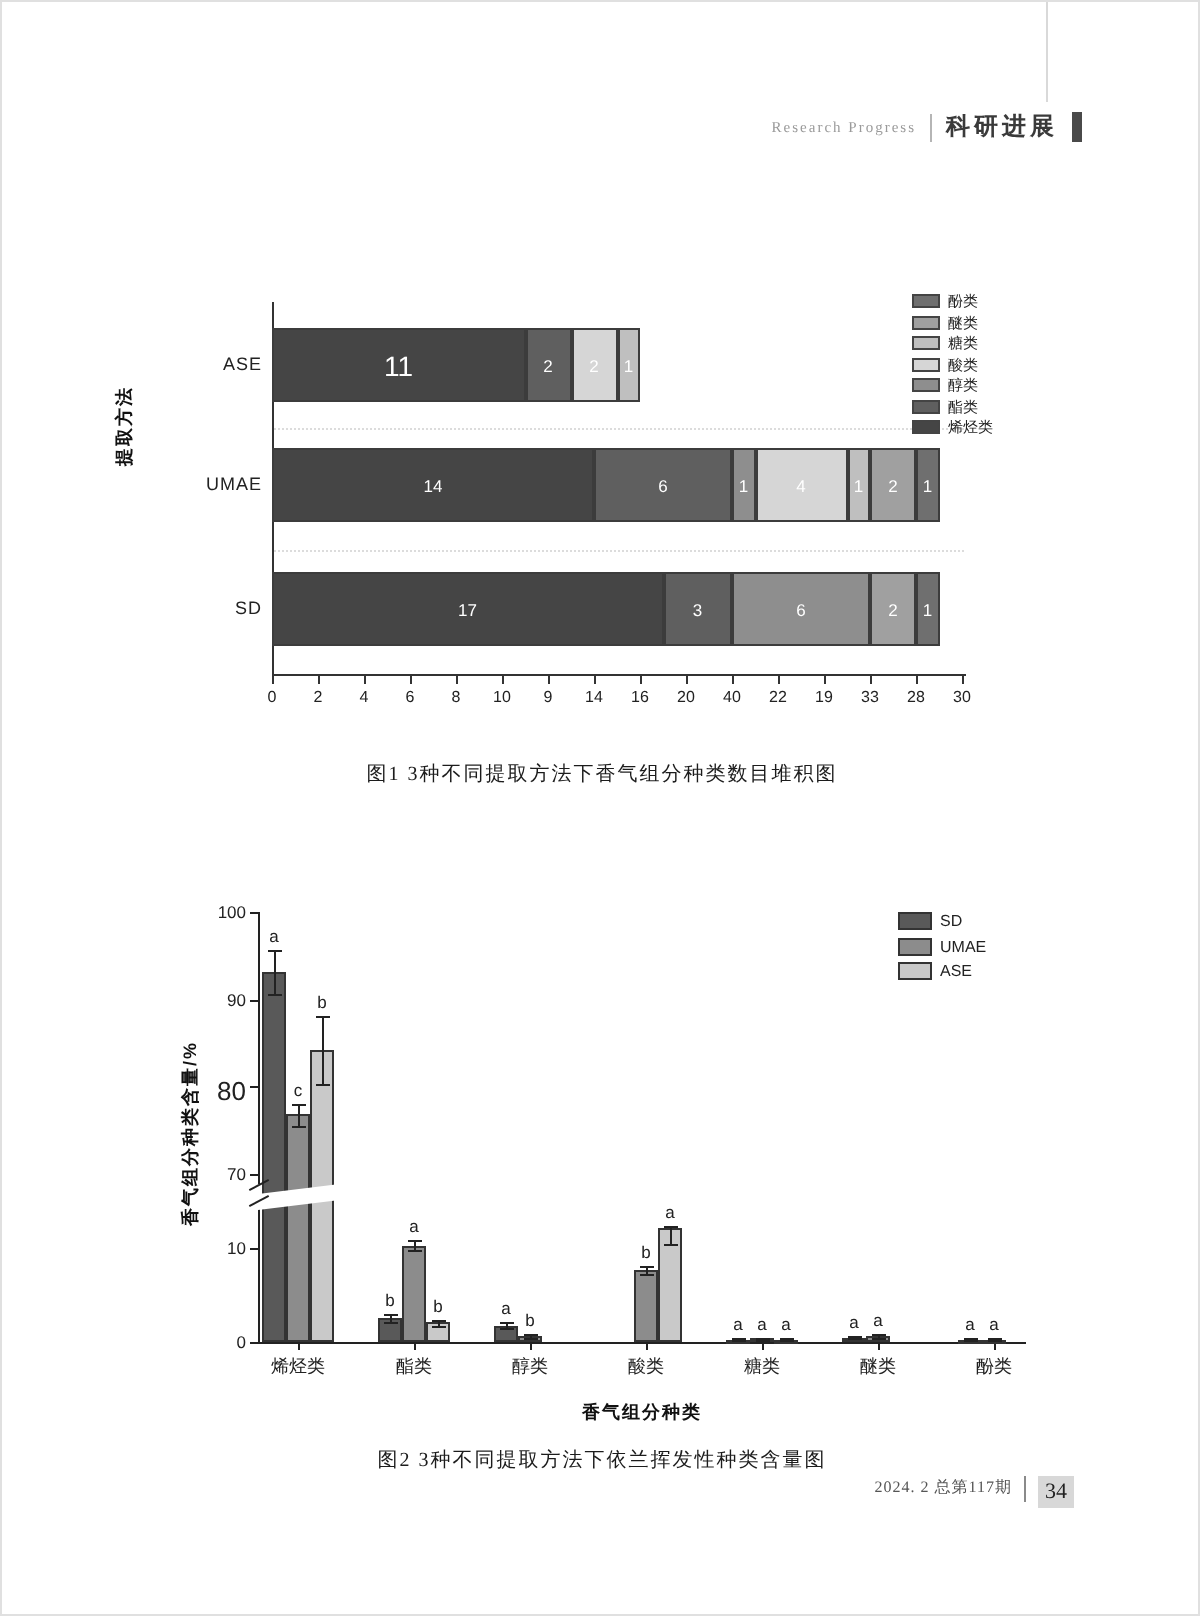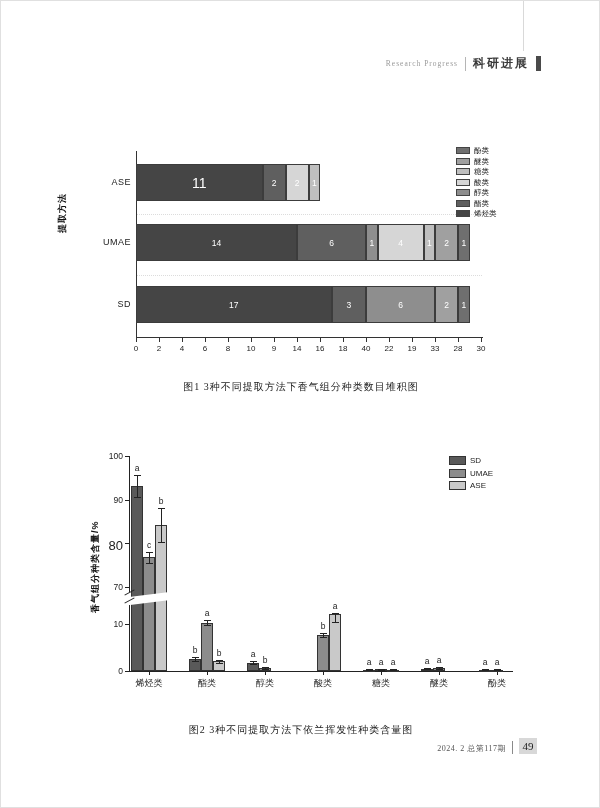--- a/index.html
+++ b/index.html
@@ -10,21 +10,21 @@
   #header{position:absolute;top:54px;right:58px;display:flex;align-items:center;gap:7px;}
   #header .en{font-family:"Liberation Serif",serif;font-size:7.5px;color:#9a9a9a;letter-spacing:1px;}
   #header .divider{width:1px;height:14px;background:#b5b5b5;}
   #header .cn{font-size:12px;font-weight:bold;color:#3a3a3a;letter-spacing:2px;}
   #header .block{width:5px;height:15px;background:#4a4a4a;}
   #top-rule{position:absolute;left:522px;top:0;width:1px;height:50px;background:#d9d9d9;}
   .chart{position:absolute;}
   .caption{position:absolute;width:600px;text-align:center;font-family:"Liberation Serif","DejaVu Serif",serif;
            font-size:10px;color:#1c1c1c;letter-spacing:1px;}
   .axis-label{font-weight:bold;font-size:9px;color:#111;letter-spacing:1px;}
-  #footer{position:absolute;top:737px;right:62px;display:flex;align-items:flex-end;gap:6px;}
+  #footer{position:absolute;top:737px;right:62px;display:flex;align-items:flex-start;gap:6px;}
   #footer .issue{font-family:"Liberation Serif",serif;font-size:8px;color:#555;letter-spacing:0.5px;}
   #footer .pgdiv{width:1px;height:13px;background:#8a8a8a;}
   #footer .pgnum{font-family:"Liberation Serif",serif;font-size:11px;color:#222;background:#d8d8d8;
                  min-width:18px;height:16px;display:flex;align-items:center;justify-content:center;}
 </style>
 </head>
 <body>
 
 <div id="page">
 
@@ -73,21 +73,21 @@
       <div class="abs" style="left: 123px; top: 203px; width: 18px; text-align: center; font-size: 8px; color: rgb(34, 34, 34);">8</div>
       <div class="abs" style="left: 155px; top: 197px; width: 1px; height: 4px; background: rgb(51, 51, 51);"></div>
       <div class="abs" style="left: 146px; top: 203px; width: 18px; text-align: center; font-size: 8px; color: rgb(34, 34, 34);">10</div>
       <div class="abs" style="left: 178px; top: 197px; width: 1px; height: 4px; background: rgb(51, 51, 51);"></div>
       <div class="abs" style="left: 169px; top: 203px; width: 18px; text-align: center; font-size: 8px; color: rgb(34, 34, 34);">9</div>
       <div class="abs" style="left: 201px; top: 197px; width: 1px; height: 4px; background: rgb(51, 51, 51);"></div>
       <div class="abs" style="left: 192px; top: 203px; width: 18px; text-align: center; font-size: 8px; color: rgb(34, 34, 34);">14</div>
       <div class="abs" style="left: 224px; top: 197px; width: 1px; height: 4px; background: rgb(51, 51, 51);"></div>
       <div class="abs" style="left: 215px; top: 203px; width: 18px; text-align: center; font-size: 8px; color: rgb(34, 34, 34);">16</div>
       <div class="abs" style="left: 247px; top: 197px; width: 1px; height: 4px; background: rgb(51, 51, 51);"></div>
-      <div class="abs" style="left: 238px; top: 203px; width: 18px; text-align: center; font-size: 8px; color: rgb(34, 34, 34);">18</div>
+      <div class="abs" style="left: 238px; top: 203px; width: 18px; text-align: center; font-size: 8px; color: rgb(34, 34, 34);">20</div>
       <div class="abs" style="left: 270px; top: 197px; width: 1px; height: 4px; background: rgb(51, 51, 51);"></div>
       <div class="abs" style="left: 261px; top: 203px; width: 18px; text-align: center; font-size: 8px; color: rgb(34, 34, 34);">40</div>
       <div class="abs" style="left: 293px; top: 197px; width: 1px; height: 4px; background: rgb(51, 51, 51);"></div>
       <div class="abs" style="left: 284px; top: 203px; width: 18px; text-align: center; font-size: 8px; color: rgb(34, 34, 34);">22</div>
       <div class="abs" style="left: 316px; top: 197px; width: 1px; height: 4px; background: rgb(51, 51, 51);"></div>
       <div class="abs" style="left: 307px; top: 203px; width: 18px; text-align: center; font-size: 8px; color: rgb(34, 34, 34);">19</div>
       <div class="abs" style="left: 339px; top: 197px; width: 1px; height: 4px; background: rgb(51, 51, 51);"></div>
       <div class="abs" style="left: 330px; top: 203px; width: 18px; text-align: center; font-size: 8px; color: rgb(34, 34, 34);">33</div>
       <div class="abs" style="left: 362px; top: 197px; width: 1px; height: 4px; background: rgb(51, 51, 51);"></div>
       <div class="abs" style="left: 353px; top: 203px; width: 18px; text-align: center; font-size: 8px; color: rgb(34, 34, 34);">28</div>
@@ -234,21 +234,22 @@
       <div class="abs" style="left: 368px; top: 10px; width: 70px;">
         <div class="abs" style="left: 0px; top: 0px; width: 17px; height: 9px; background: rgb(89, 89, 89); border: 1px solid rgb(51, 51, 51); box-sizing: border-box;"></div>
         <div class="abs" style="left: 21px; top: 0px; font-size: 8px; color: rgb(34, 34, 34);">SD</div>
         <div class="abs" style="left: 0px; top: 12.5px; width: 17px; height: 9px; background: rgb(140, 140, 140); border: 1px solid rgb(51, 51, 51); box-sizing: border-box;"></div>
         <div class="abs" style="left: 21px; top: 12.5px; font-size: 8px; color: rgb(34, 34, 34);">UMAE</div>
         <div class="abs" style="left: 0px; top: 25px; width: 17px; height: 9px; background: rgb(201, 201, 201); border: 1px solid rgb(51, 51, 51); box-sizing: border-box;"></div>
         <div class="abs" style="left: 21px; top: 25px; font-size: 8px; color: rgb(34, 34, 34);">ASE</div>
       </div>
     </div>
   <div class="abs axis-label" style="left:88px;top:612px;transform:rotate(-90deg);transform-origin:left top;white-space:nowrap;font-weight:bold;">香气组分种类含量/%</div>
+  <div class="abs axis-label" style="left:128px;top:699px;width:384px;text-align:center;">香气组分种类</div>
   <div class="caption" style="top:722px;">图2  3种不同提取方法下依兰挥发性种类含量图</div>
 
   <div id="footer">
     <span class="issue">2024. 2 总第117期</span>
     <span class="pgdiv"></span>
-    <span class="pgnum">49</span>
+    <span class="pgnum">34</span>
   </div>
 
 </div>
 
 </body></html>

